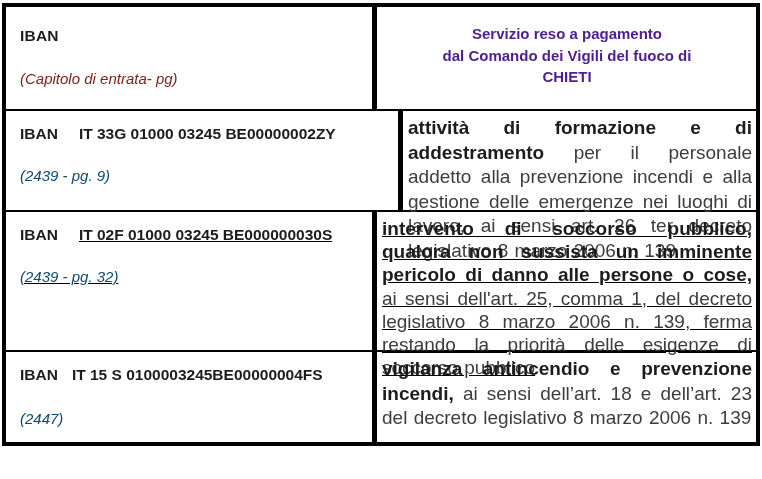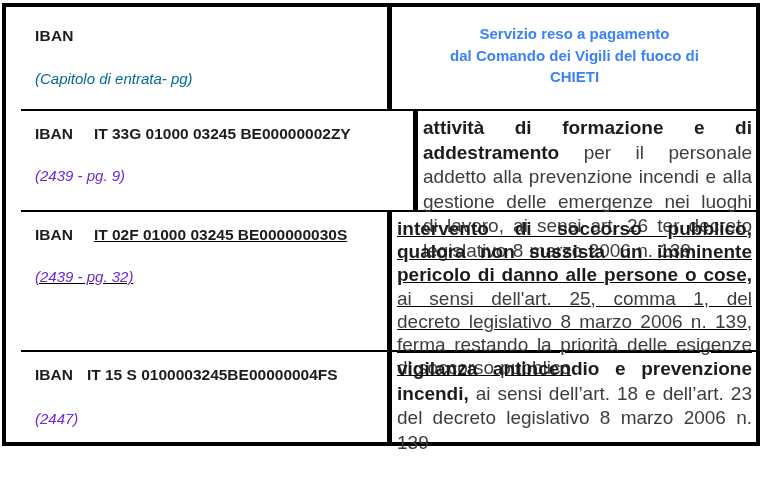--- a/index.html
+++ b/index.html
@@ -7,21 +7,20 @@
     width: 762px; height: 479px;
     background: #ffffff;
     font-family: "Liberation Sans", "DejaVu Sans", sans-serif;
     overflow: hidden;
   }
   .page { padding: 3px 2px 2px 2px; }
   .doc-table {
     width: 758px;
     border: 4px solid #000;
     background: #fff;
-    padding-left: 15px;
   }
   .t-row { display: flex; }
   .t-row + .t-row { border-top: 2px solid #000; }
   .row-header { height: 102px; }
   .row-1 { height: 101px; gap: 26px; }
   .row-2 { height: 140px; text-decoration: underline; }
   .row-3 { height: 92px; }
   .cell-left {
     width: 366px; flex-shrink: 0;
     padding: 14px 8px 0 14px;
@@ -32,40 +31,40 @@
     padding: 5px 4px 0 5px;
   }
   
   .row-header .cell-left { padding-top: 20px; }
   .header-iban-title {
     font-weight: bold; font-size: 15.5px; color: #1c1c1c;
     letter-spacing: 0.2px;
   }
   .header-iban-subtitle {
     margin-top: 25px;
-    font-style: italic; font-size: 15px; color: #0369a1;
+    font-style: italic; font-size: 15px; color: #7f1d1d;
   }
   .row-header .cell-right {
     display: flex; flex-direction: column;
     align-items: center; justify-content: flex-start;
     padding-top: 16px;
     text-align: center;
   }
   .service-title-line {
-    font-weight: bold; font-size: 15px; line-height: 21.5px; color: #3b82f6;
+    font-weight: bold; font-size: 15px; line-height: 21.5px; color: #4c1d95;
   }
   
   .iban-line {
     font-weight: bold; font-size: 15.5px; color: #1c1c1c;
     white-space: nowrap;
   }
   .iban-label { display: inline-block; margin-right: 21px; }
   .chapter {
     margin-top: 24px;
-    font-style: italic; font-size: 15px; color: #6d28d9;
+    font-style: italic; font-size: 15px; color: #0c4a6e;
   }
   
   .service-text {
     text-align: justify;
     font-size: 19px; line-height: 24.5px;
     color: #3d3d3d;
     word-spacing: 1px;
   }
   .service-bold { font-weight: bold; color: #1c1c1c; }
   .row-2 .service-text { line-height: 23.2px; }

